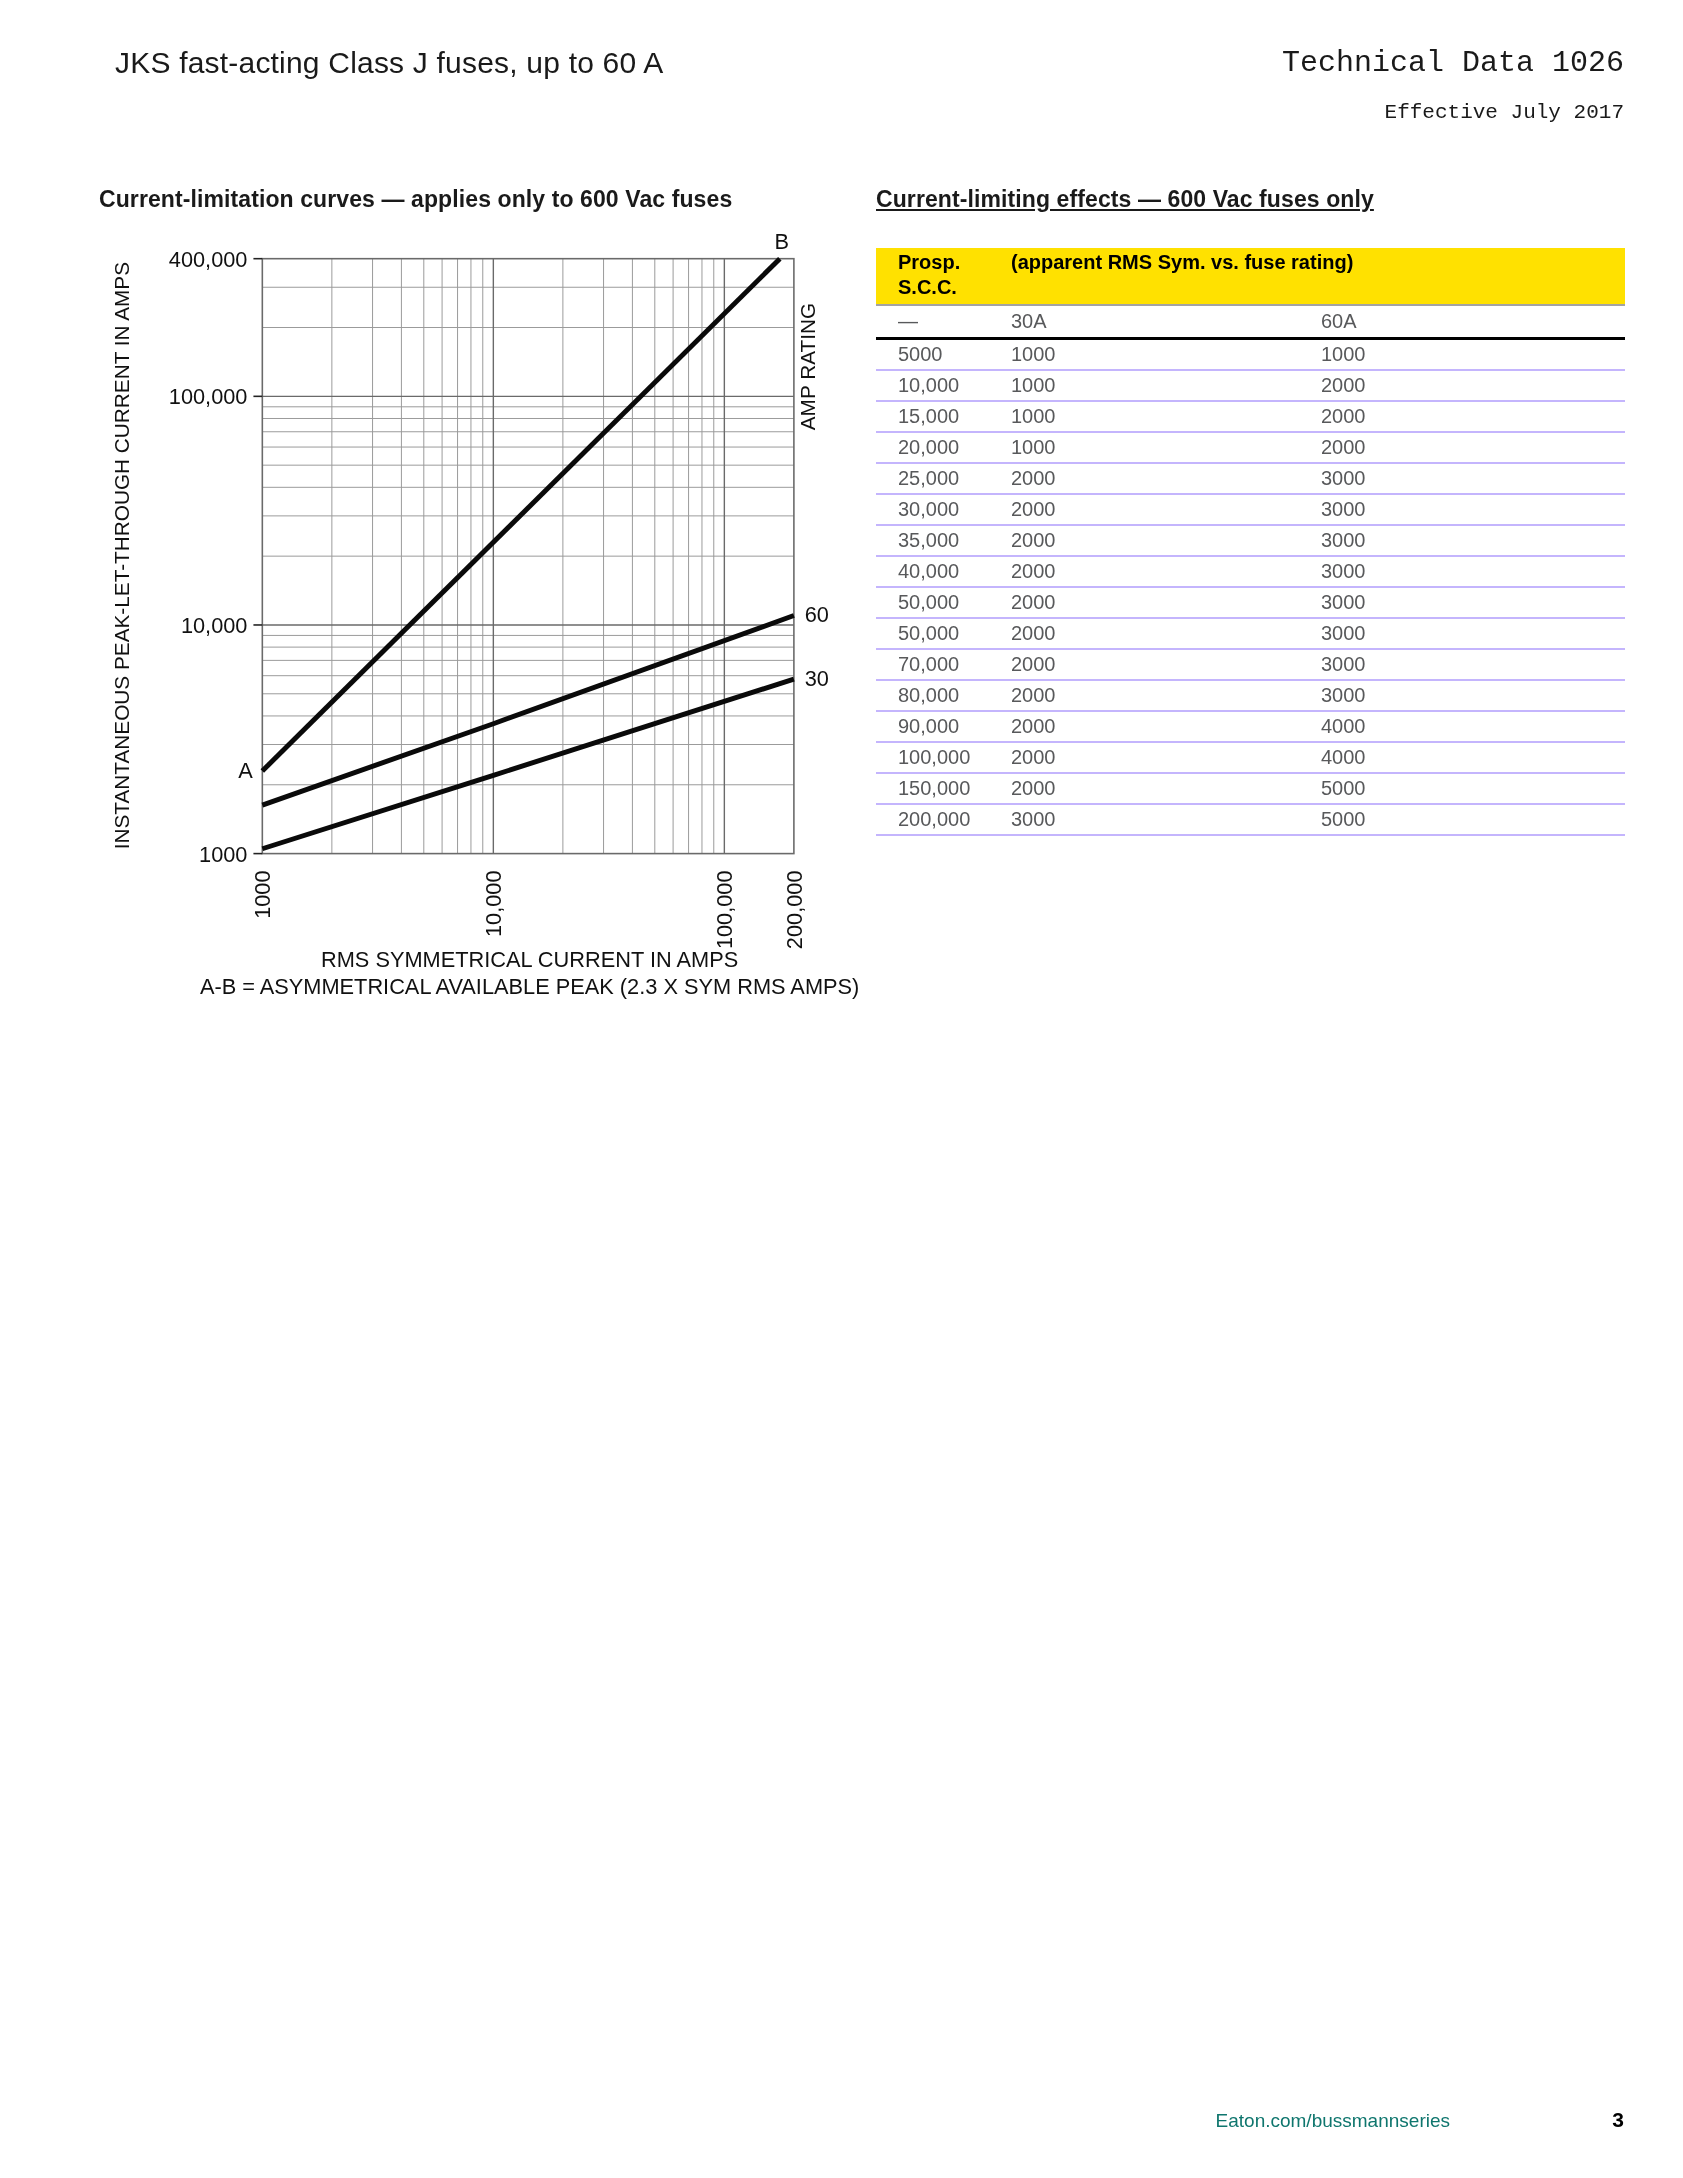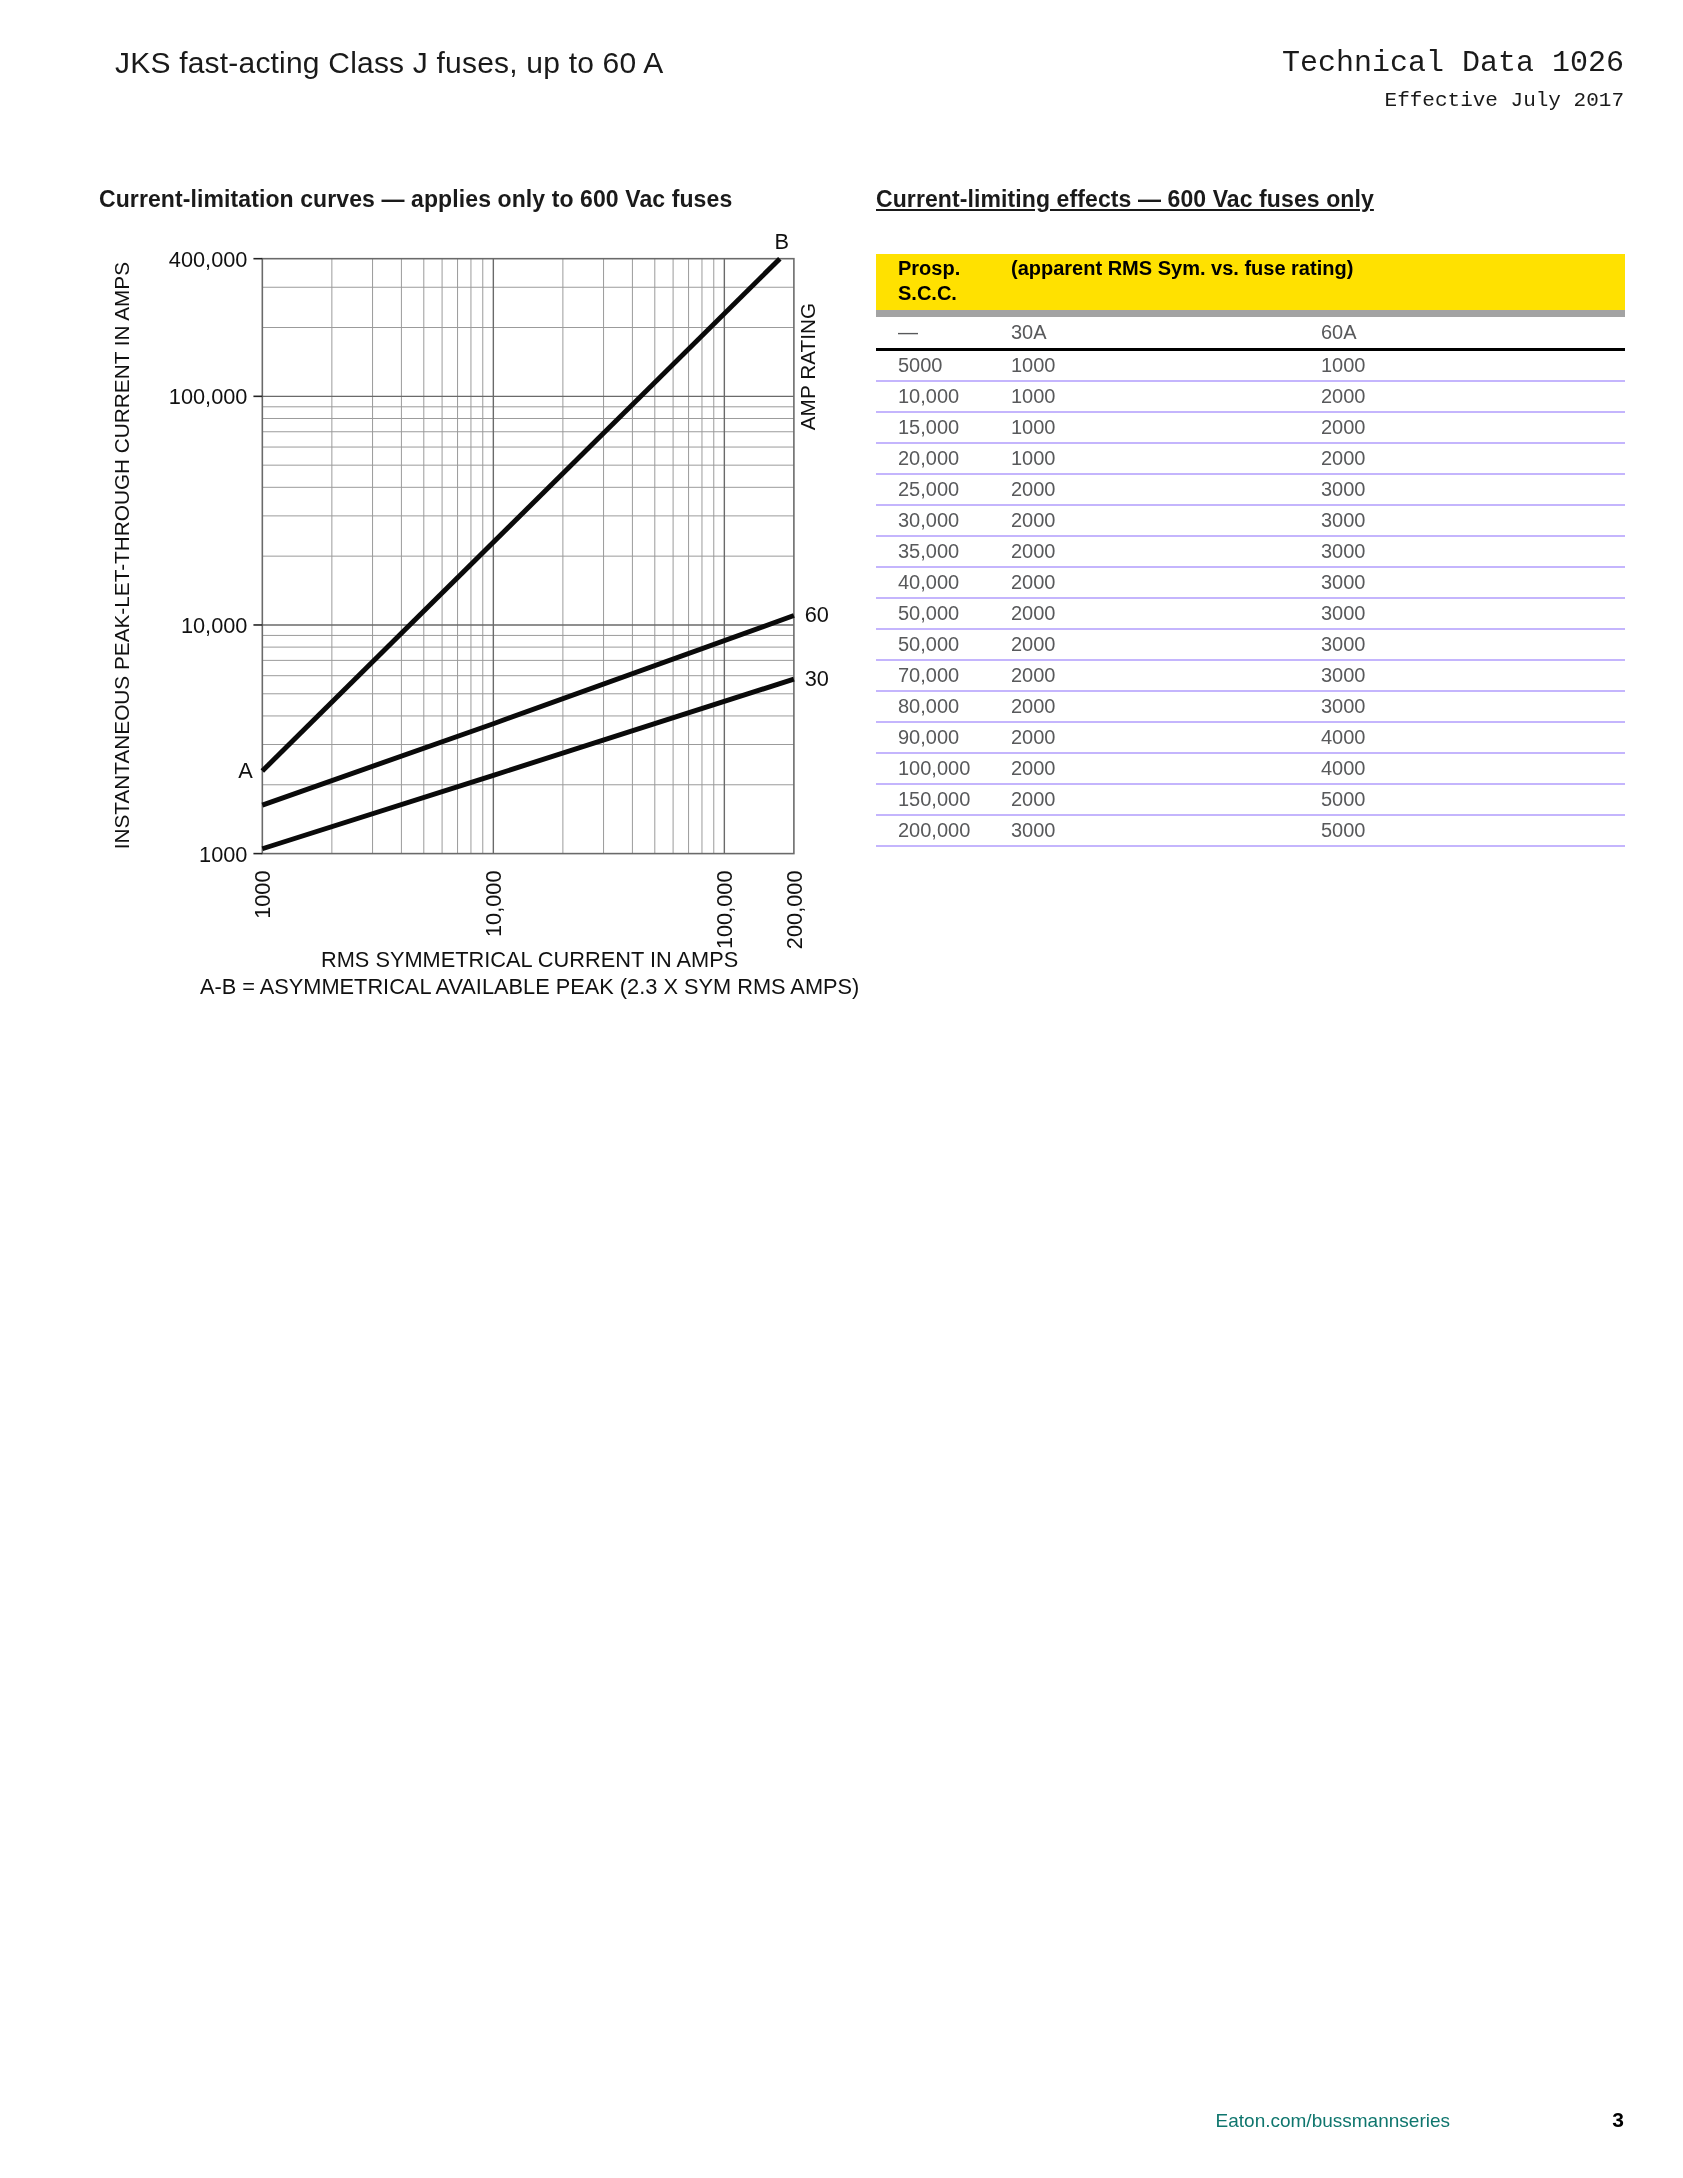--- a/index.html
+++ b/index.html
@@ -3,32 +3,32 @@
 <meta charset="utf-8">
 <style>
   html,body{margin:0;padding:0;}
   body{
     width:1683px;height:2178px;position:relative;background:#ffffff;
     font-family:"Liberation Sans",sans-serif;color:#1a1a1a;overflow:hidden;
   }
   .doc-title{position:absolute;left:115px;top:46px;font-size:30px;font-weight:400;letter-spacing:0.2px;}
   .doc-header-right{position:absolute;right:59px;top:46px;text-align:right;font-family:Liberation Mono, monospace;}
   .doc-ref{font-size:30px;font-weight:400;}
-  .doc-effective{font-size:21px;margin-top:9px;}
+  .doc-effective{font-size:21px;margin-top:21px;}
   .section-title{position:absolute;top:186px;font-size:23px;font-weight:bold;letter-spacing:0.1px;}
   #chart-title{left:99px;}
   #table-title{left:876px;text-decoration:underline;}
   #chart{position:absolute;left:99px;top:223px;}
   svg text{font-family:"Liberation Sans",sans-serif;fill:#111;}
   
   .cl-table{position:absolute;left:876px;top:248px;width:749px;font-size:20px;}
   .cl-table-header{
     display:grid;grid-template-columns:113px auto;
     padding:2px 0 4px 22px;font-weight:bold;line-height:25px;
-    border-bottom:7px solid #a3a3a3;color:#000;margin-top:6px;
+    border-bottom:2px solid #a3a3a3;color:#000;
   }
   .sub-row{
     display:grid;grid-template-columns:113px 310px auto;padding-left:22px;
     align-items:center;height:31px;border-bottom:3px solid #000;color:#58595B;
   }
   .data-row{
     display:grid;grid-template-columns:113px 310px auto;padding-left:22px;
     align-items:center;height:29px;border-bottom:2px solid #c4b5fd;color:#58595B;
   }
   

